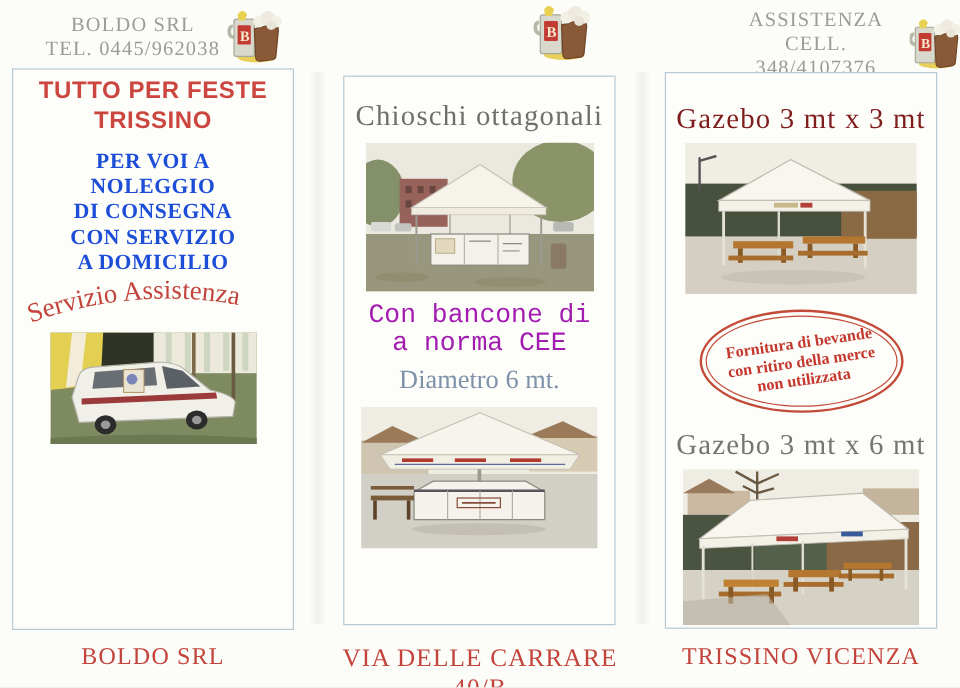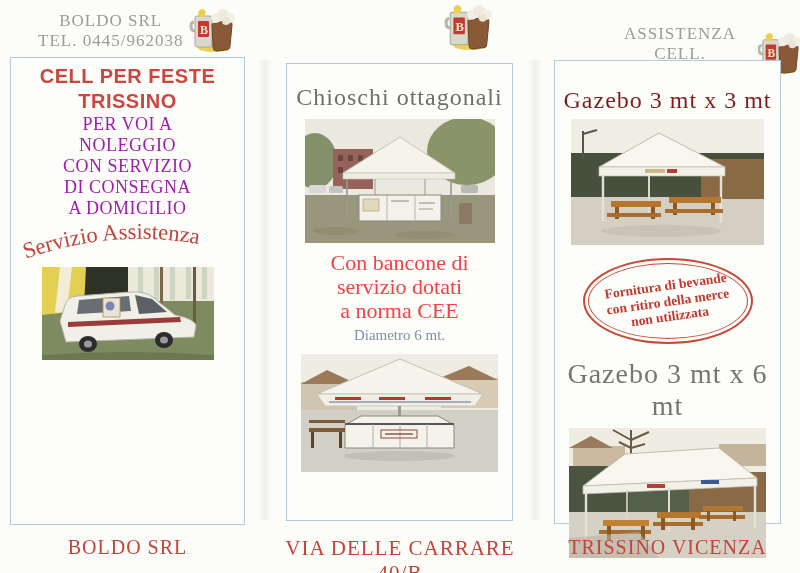--- a/index.html
+++ b/index.html
@@ -1,42 +1,42 @@
 <!DOCTYPE html>
 <html><head>
 <meta charset="utf-8">
 <style>
   html,body{margin:0;padding:0;background:#e8e8e8;}
   .page{position:relative;width:800px;height:573px;background:#fcfcf9;overflow:hidden;
         font-family:"Liberation Serif",serif;}
   
   .hdr{position:absolute;display:flex;align-items:center;gap:6px;}
   .hdr-left{left:38px;top:8px;}
-  .hdr-right{left:568px;top:24px;margin-left:40px;}
+  .hdr-right{left:568px;top:7px;margin-left:40px;}
   .hdr-center{left:444px;top:4px;position:absolute;}
   .hdr-text{color:#9b9b9b;font-size:17px;line-height:20px;text-align:center;letter-spacing:1px;}
   
   .panel{position:absolute;box-sizing:border-box;border:1px solid #b6c8d4;background:#fdfdfa;text-align:center;}
   .panel-left{left:10px;top:57px;width:235px;height:468px;}
   .panel-mid{left:286px;top:63px;width:227px;height:458px;}
   .panel-right{left:554px;top:60px;width:227px;height:464px;}
   
   .headline{margin-top:6px;font-family:"Liberation Sans",sans-serif;font-weight:700;
             font-size:20px;line-height:25px;color:#cc4640;letter-spacing:.5px;}
-  .promo{margin-top:0;font-weight:400;font-size:18px;line-height:21px;color:#a21caf;letter-spacing:.5px;}
+  .promo{margin-top:10px;font-weight:700;font-size:18px;line-height:21px;color:#1d4ed8;letter-spacing:.5px;}
   .rental-list{margin-top:8px;text-align:left;padding-left:9px;font-size:21px;line-height:25px;color:#585858;}
   .arc-svg{display:block;margin:2px auto 0;}
   .photo{display:block;margin:2px auto 0;border:0;}
   
   .mid-title{margin-top:20px;font-size:24px;color:#6e6e6e;letter-spacing:1px;}
-  .mid-body{margin-top:8px;font-size:22px;line-height:24px;color:#ef4444;}
-  .mid-diam{margin-top:4px;font-size:15px;color:#7e91a8;}
+  .mid-body{margin-top:8px;font-size:22px;line-height:24px;color:#a21caf;font-family:Liberation Mono, monospace;}
+  .mid-diam{margin-top:4px;font-size:22px;color:#7e91a8;}
   
   .r-title{margin-top:26px;font-size:24px;color:#7f1d1d;letter-spacing:1px;}
-  .r-title2{margin-top:14px;font-size:28px;color:#757575;letter-spacing:1px;}
+  .r-title2{margin-top:14px;font-size:24px;color:#757575;letter-spacing:1px;}
   .oval{position:relative;width:166px;height:82px;margin:13px auto 0;border:2.5px solid #c44a38;
         border-radius:50%;display:flex;align-items:center;justify-content:center;}
   .oval::before{content:"";position:absolute;inset:3px;border:1.5px solid #c44a38;border-radius:50%;}
   .oval-text{transform:rotate(-8deg);font-weight:700;font-size:13.5px;line-height:15.5px;color:#c4382e;}
   
   .footer{position:absolute;top:536px;text-align:center;font-size:20px;color:#c2443c;letter-spacing:1px;}
   .footer-left{left:10px;width:235px;}
   .footer-mid{left:280px;width:240px;font-size:21px;}
   .footer-right{left:554px;width:227px;}
   
@@ -87,28 +87,28 @@
       <div>ASSISTENZA</div>
       <div>CELL. 348/4107376</div>
     </div>
     <svg width="46" height="46" viewBox="0 0 44 46">
         <use href="#mug-logo"></use>
       </svg>
   </div>
 
   <div class="panel panel-left">
     <div class="headline">
-      <div>CELL PER FESTE</div>
+      <div>TUTTO PER FESTE</div>
       <div>TRISSINO</div>
     </div>
     <div class="promo">
       <div>PER VOI A</div>
       <div>NOLEGGIO</div>
+      <div>DI CONSEGNA</div>
       <div>CON SERVIZIO</div>
-      <div>DI CONSEGNA</div>
       <div>A DOMICILIO</div>
     </div>
 
     <svg class="arc-svg" width="231" height="44" viewBox="0 0 231 44">
       <path id="arcPath" d="M 8,40 Q 115,0 224,32" fill="none"></path>
       <text font-size="22.5" fill="#c2443c" font-family="Liberation Serif,serif">
         <textPath href="#arcPath" startOffset="6">Servizio Assistenza</textPath>
       </text>
     </svg>
 
@@ -169,21 +169,20 @@
       <line x1="86" y1="82" x2="104" y2="82" stroke="#888" stroke-width="1"></line>
       <line x1="114" y1="84" x2="130" y2="84" stroke="#888" stroke-width="1"></line>
       <line x1="114" y1="90" x2="128" y2="90" stroke="#999" stroke-width="1"></line>
       <rect x="154" y="84" width="13" height="21" rx="2" fill="#8a7a64"></rect>
       <ellipse cx="30" cy="112" rx="22" ry="4" fill="#8a8868" opacity=".6"></ellipse>
       <ellipse cx="120" cy="116" rx="30" ry="4" fill="#8a8868" opacity=".5"></ellipse>
     </svg>
 
     <div class="mid-body">
       <div>Con bancone di</div>
-      <div>servizio dotati</div>
       <div>a norma CEE</div>
     </div>
     <div class="mid-diam">Diametro 6 mt.</div>
 
     <svg class="photo" style="margin-top:10px" width="197" height="118" viewBox="0 0 197 118">
       <rect width="197" height="118" fill="#efece3"></rect>
       <rect x="0" y="28" width="56" height="28" fill="#cfc5b0"></rect>
       <polygon points="0,30 26,16 56,30" fill="#9a7a58"></polygon>
       <rect x="140" y="24" width="57" height="30" fill="#d8cbb4"></rect>
       <polygon points="134,26 168,12 197,26" fill="#9a7a58"></polygon>

